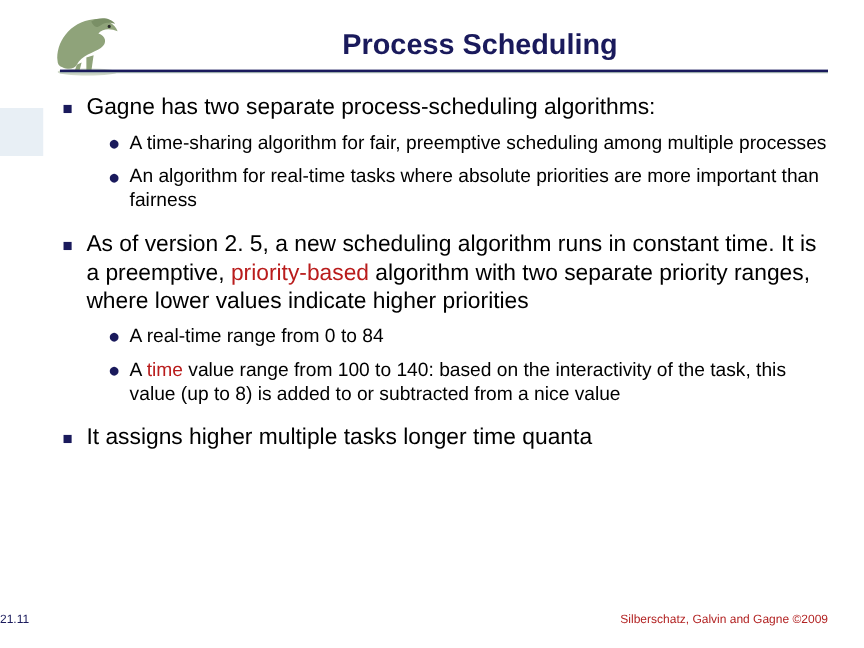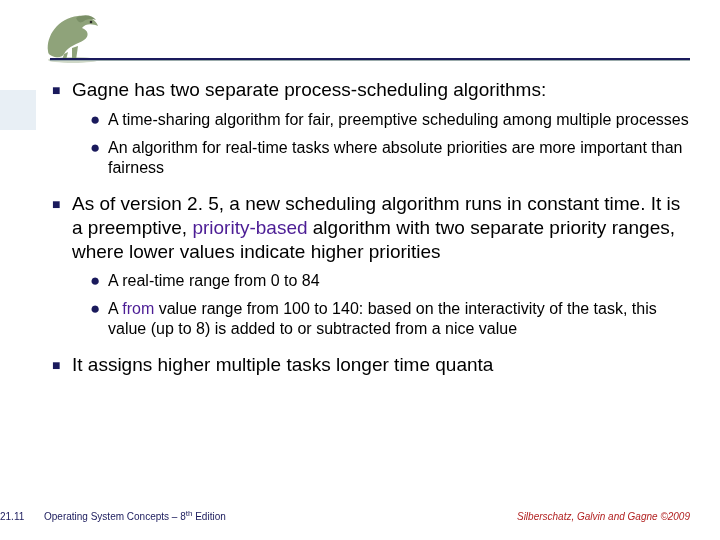--- a/index.html
+++ b/index.html
@@ -88,21 +88,21 @@
     margin: 8px 0 2px 38px;
     display: flex;
   }
   .b2 .bullet {
     flex: 0 0 18px;
     font-size: 17px;
     line-height: 20px;
     color: #1a1a5c;
   }
   .b2 .text { flex: 1; }
-  .hl { color: #4c1d95; }
+  .hl { color: #b91c1c; }
   .footer-left {
     position: absolute;
     left: 44px;
     bottom: 18px;
     font-size: 10px;
     color: #1a1a5c;
   }
   .footer-left .ed { font-size: 8px; vertical-align: super; }
   .footer-center {
     position: absolute;
@@ -111,21 +111,20 @@
     bottom: 18px;
     font-size: 10px;
     color: #1a1a5c;
   }
   .footer-right {
     position: absolute;
     right: 30px;
     bottom: 18px;
     font-size: 10px;
     color: #b22222;
-    font-style: italic;
   }
 </style>
 </head>
 <body>
 
 <div class="slide">
 
   <div class="sidebar">
     <div class="sidebar-block"></div>
   </div>
@@ -134,20 +133,21 @@
     <svg viewBox="0 0 70 58" width="70" height="58">
       <ellipse cx="35" cy="54" rx="25" ry="3" fill="#cfd8c8"></ellipse>
       <path d="M10 45 C 8 30 20 12 40 10 C 50 9 58 14 60 20 C 55 18 48 17 44 22 C 50 24 52 30 46 34 C 40 38 30 40 26 48 C 24 52 18 52 14 50 C 11 49 10 47 10 45 Z" fill="#8fa37a"></path>
       <path d="M38 12 C 44 8 54 8 58 14 C 56 13 50 12 46 15 C 42 18 40 16 38 12 Z" fill="#7a8f66"></path>
       <path d="M26 48 L 24 54 L 28 54 L 30 46 Z" fill="#8fa37a"></path>
       <path d="M34 42 L 34 54 L 38 54 L 40 40 Z" fill="#8fa37a"></path>
       <circle cx="53" cy="16" r="1.3" fill="#2a2a2a"></circle>
     </svg>
   </div>
 
+  <div class="title">Process Scheduling</div>
   <div class="title-rule"></div>
 
   <div class="content">
 
     <div class="b1">
       <span class="bullet">■</span>
       <span class="text">Gagne has two separate process-scheduling algorithms:</span>
     </div>
 
     <div class="b2">
@@ -168,30 +168,27 @@
     </div>
 
     <div class="b2">
       <span class="bullet">●</span>
       <span class="text">A real-time range from 0 to 84</span>
     </div>
 
     <div class="b2">
       <span class="bullet">●</span>
       <span class="text">
-        <span>A </span><span class="hl">from</span><span> value range from 100 to 140: based on the interactivity of the task, this value (up to 8) is added to or subtracted from a nice value</span>
+        <span>A </span><span class="hl">time</span><span> value range from 100 to 140: based on the interactivity of the task, this value (up to 8) is added to or subtracted from a nice value</span>
       </span>
     </div>
 
     <div class="b1" style="margin-top:14px;">
       <span class="bullet">■</span>
       <span class="text">It assigns higher multiple tasks longer time quanta</span>
     </div>
 
   </div>
 
-  <div class="footer-left">
-    <span>Operating System Concepts – 8</span><span class="ed">th</span><span> Edition</span>
-  </div>
   <div class="footer-center">21.11</div>
   <div class="footer-right">Silberschatz, Galvin and Gagne ©2009</div>
 
 </div>
 
 </body></html>

